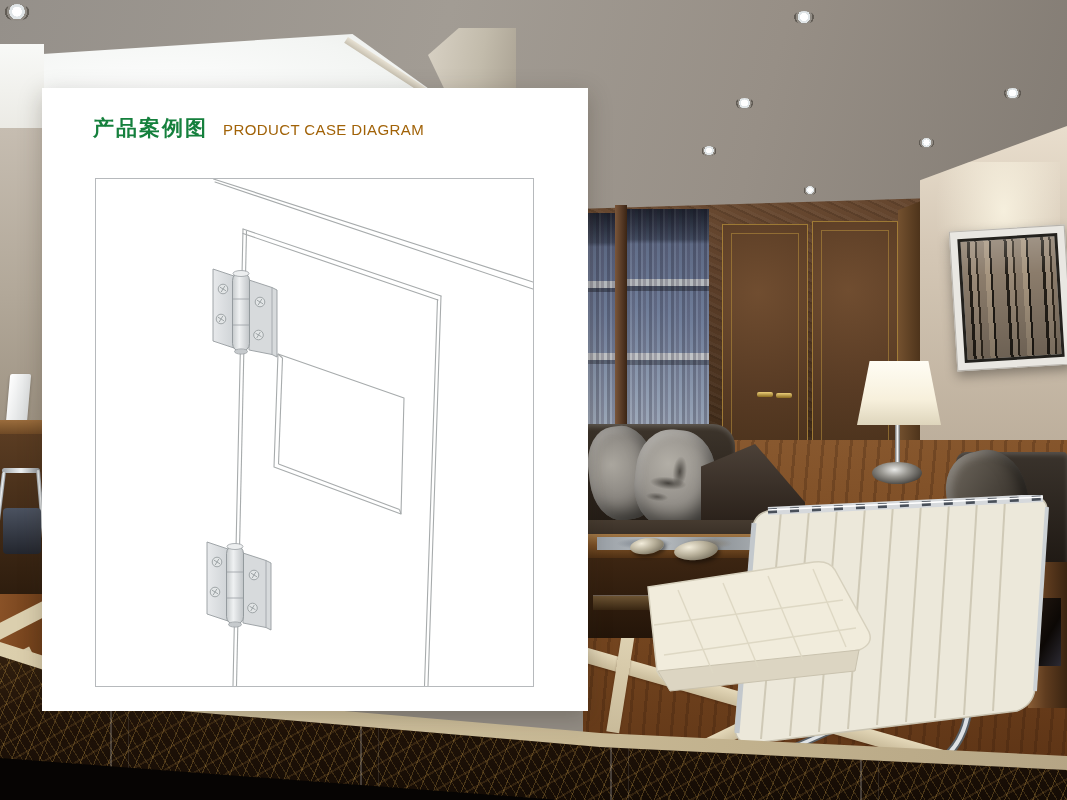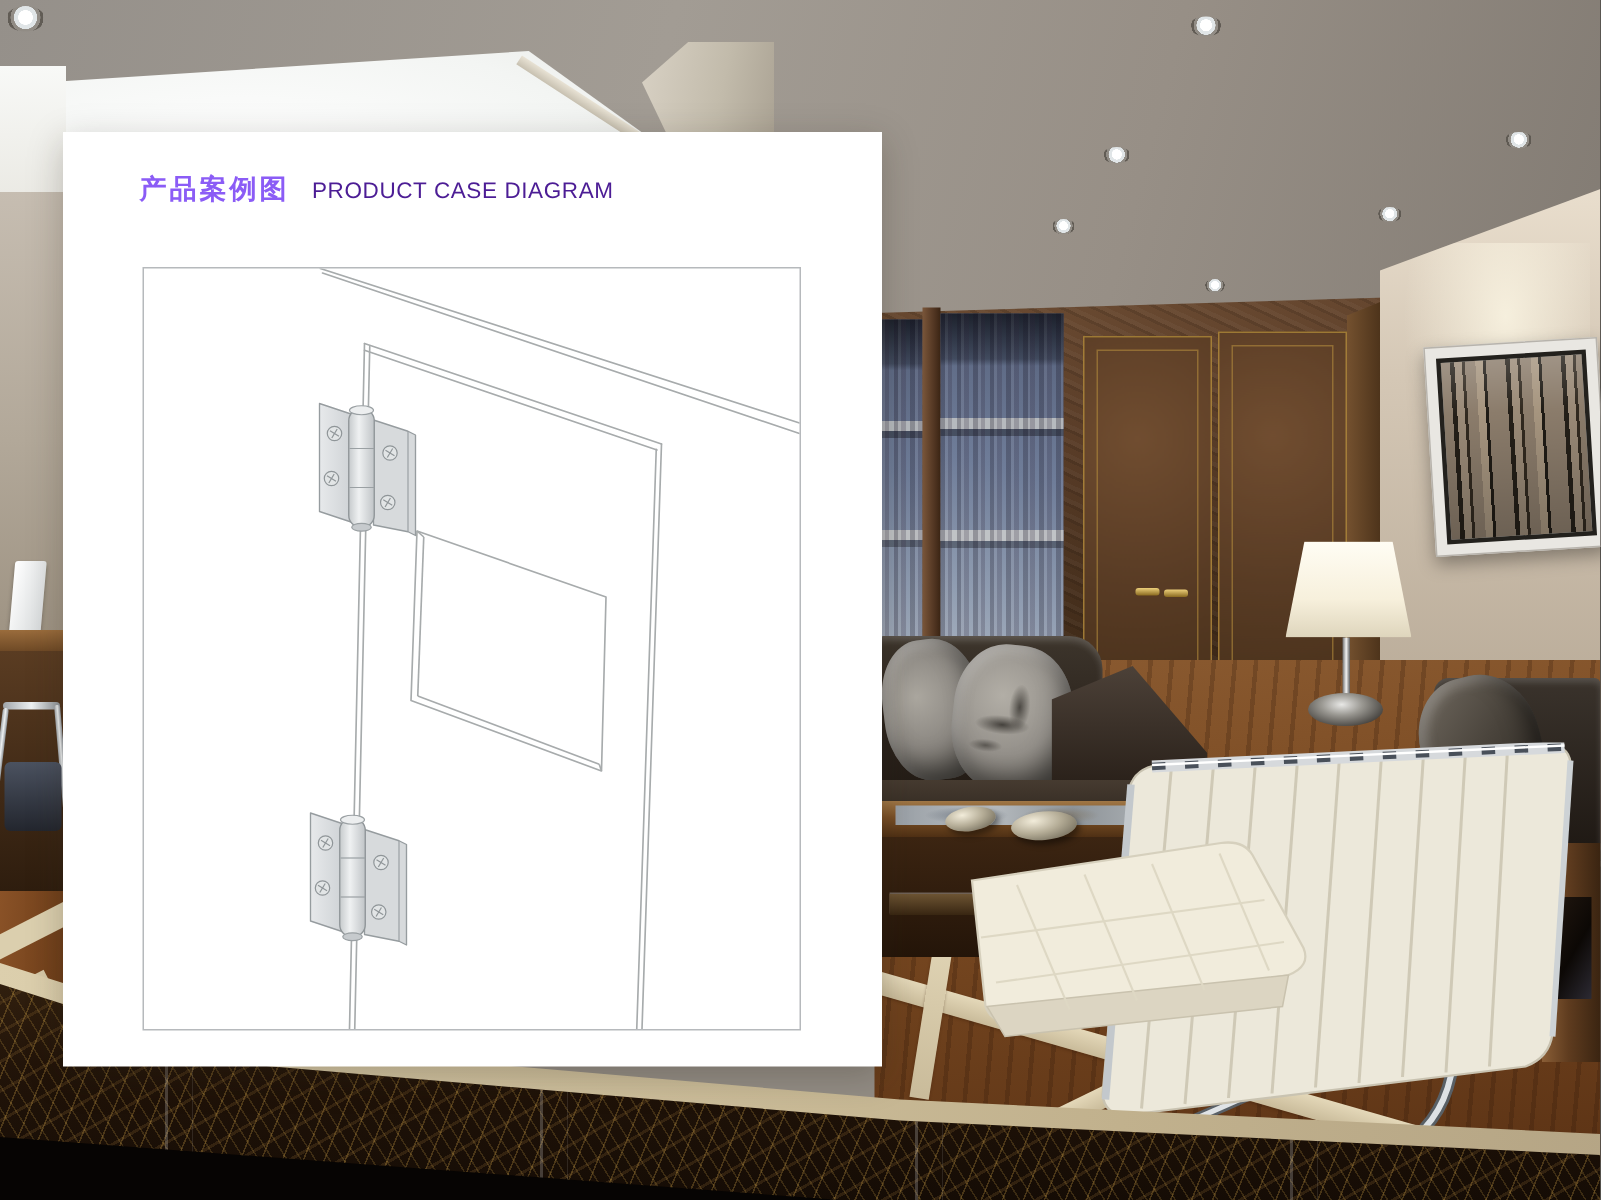--- a/index.html
+++ b/index.html
@@ -185,22 +185,22 @@
   .black-wedge{left:0;top:744px;width:560px;height:56px;background:#060403;
     clip-path:polygon(0 14px,100% 100%,0 100%);}
 
   
   .bchair{left:618px;top:495px;width:440px;height:300px;}
 
   
   .card{left:42px;top:88px;width:546px;height:623px;background:#ffffff;
     box-shadow:0 6px 22px rgba(40,30,20,.25);}
   .card-title{position:absolute;left:51px;top:26px;display:flex;align-items:baseline;gap:15px;}
-  .t-zh{font-size:18px;font-weight:bold;color:#8b5cf6;letter-spacing:2px;}
-  .t-en{font-size:15px;color:#4c1d95;letter-spacing:.4px;}
+  .t-zh{font-size:21px;font-weight:bold;color:#15803d;letter-spacing:2px;}
+  .t-en{font-size:15px;color:#a16207;letter-spacing:.4px;}
   .frame{position:absolute;left:53px;top:90px;width:437px;height:507px;border:1px solid #b6b9bc;}
   .frame svg{display:block;}
 </style>
 </head>
 <body>
 
 <div class="stage">
 
   <div>
     <div class="abs ceiling"></div>

